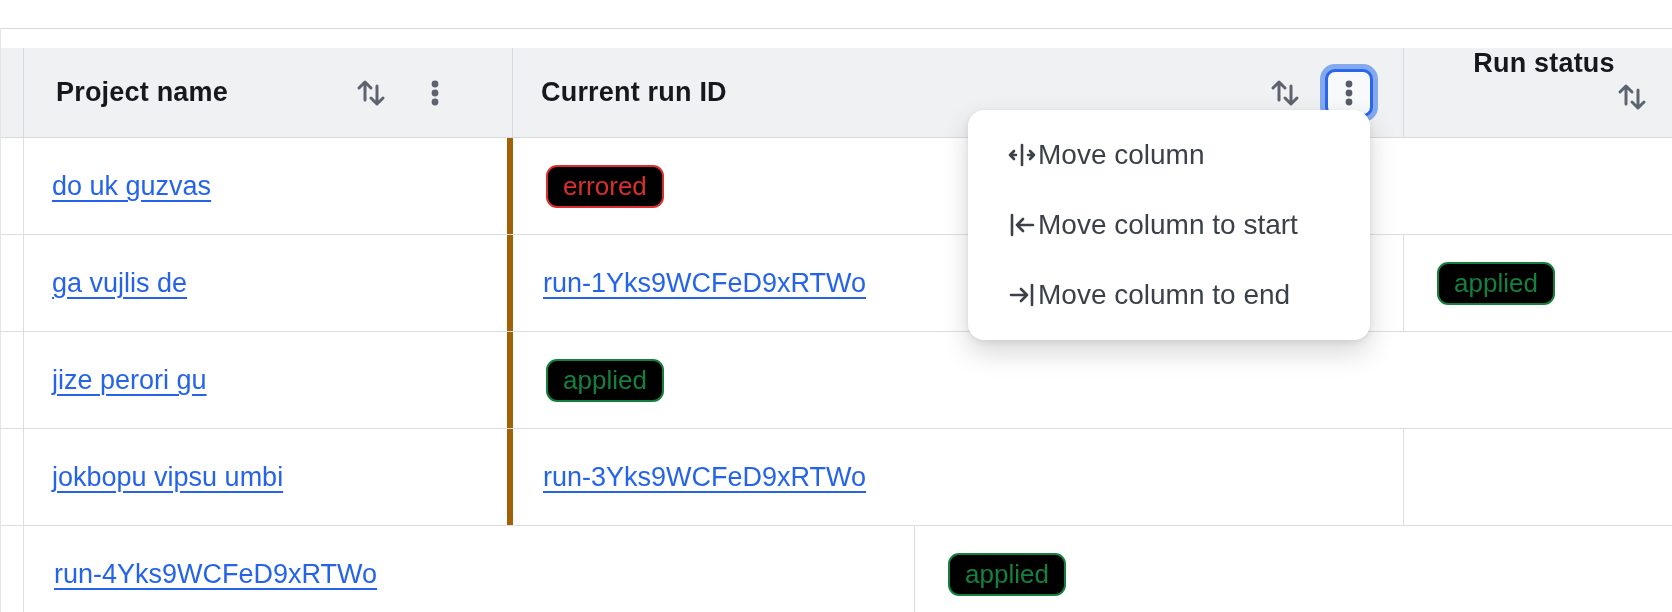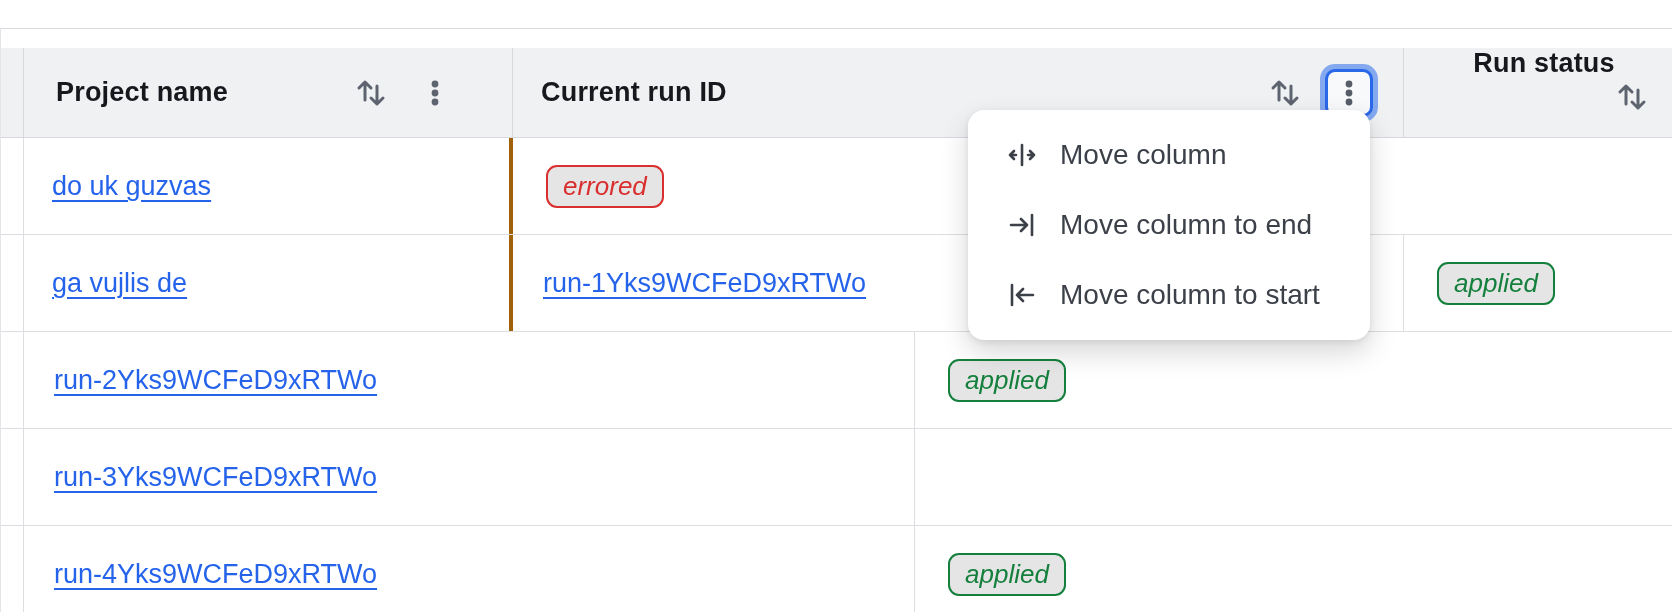--- a/index.html
+++ b/index.html
@@ -18,21 +18,21 @@
     border-bottom:1px solid #d7d9de;
     margin-top:19px;
   }
   .row {
     display:flex; height:97px; background:#ffffff;
     border-bottom:1px solid #dcdee2;
   }
   .row.partial { height:9px; border-bottom:none; }
   .gutter { width:23px; border-right:1px solid #d7d9de; flex:none; }
   .row .gutter { border-right:1px solid #dcdee2; }
-  .col-project { width:489px; flex:none; border-right:4px solid #a16207; }
+  .col-project { width:489px; flex:none; border-right:6px solid #a16207; }
   .col-runid   { width:891px; flex:none; border-right:1px solid #dcdee2; }
   .col-status  { flex:1; }
   .header-row .col-project, .header-row .col-runid { border-right:1px solid #d7d9de; }
   .hcell { display:flex; align-items:center; }
   .hcell .title { font-size:27px; font-weight:700; letter-spacing:.2px; color:#16181d; }
   .col-project.hcell { padding:0 55px 0 32px; }
   .col-runid.hcell   { padding:0 30px 0 28px;justify-content:flex-end; }
   .col-status.hcell  { padding:0 22px 0 34px;flex-direction:column; }
   .sort-btn { margin-left:auto; width:36px; height:36px; display:flex; align-items:center; justify-content:center; background:none; border:none; cursor:pointer; }
   .kebab-btn { width:44px; height:44px; margin-left:24px; display:flex; align-items:center; justify-content:center; background:none; border:none; border-radius:10px; cursor:pointer; }
@@ -44,33 +44,33 @@
   .cell { display:flex; align-items:center; }
   .col-project.cell { padding-left:28px; }
   .col-runid.cell   { padding-left:30px; }
   .col-status.cell  { padding-left:33px; }
   a.cell-link {
     color:#2563eb; font-size:27px; text-decoration:underline;
     text-decoration-thickness:2px; text-underline-offset:5px; cursor:pointer;
   }
   .badge {
     display:inline-flex; align-items:center; height:43px; padding:0 15px;
-    border:2px solid; border-radius:11px; font-size:26px; background:#e5e5e5;font-style:italic;
+    border:2px solid; border-radius:11px; font-size:26px; background:#000000;
   }
   .badge[data-status="errored"] { color:#da2f2f; border-color:#da2f2f; }
   .badge[data-status="applied"] { color:#15803d; border-color:#15803d; }
   .badge[data-status="planned"] { color:#c05a11; border-color:#c05a11; }
   .menu {
     position:absolute; left:968px; top:110px; width:402px;
     background:#ffffff; border-radius:16px; padding:10px 0;
     box-shadow:0 12px 28px rgba(0,0,0,.16), 0 2px 6px rgba(0,0,0,.08);
     z-index:10;
   }
   .menu-item {
-    height:70px; display:flex; align-items:center; gap:22px;
+    height:70px; display:flex; align-items:center; 
     padding-left:38px; font-size:28px; color:#3c4149; cursor:pointer;
   }
   .icon { display:flex; align-items:center; justify-content:center; }
 </style>
 </head>
 <body>
 
 <div class="canvas">
   <div class="table">
 
@@ -150,30 +150,33 @@
       <div class="col-runid cell">
         <a class="cell-link">run-1Yks9WCFeD9xRTWo</a>
       </div>
       <div class="col-status cell">
         <span class="badge" data-status="applied">applied</span>
       </div>
     </div>
 
     <div class="row">
       <div class="gutter"></div>
-      <div class="col-runid cell">
-        <a class="cell-link">run-2Yks9WCFeD9xRTWo</a>
+      <div class="col-project cell">
+        <a class="cell-link">jize perori gu</a>
       </div>
       <div class="col-status cell">
         <span class="badge" data-status="applied">applied</span>
       </div>
     </div>
 
     <div class="row">
       <div class="gutter"></div>
+      <div class="col-project cell">
+        <a class="cell-link">jokbopu vipsu umbi</a>
+      </div>
       <div class="col-runid cell">
         <a class="cell-link">run-3Yks9WCFeD9xRTWo</a>
       </div>
     </div>
 
     <div class="row">
       <div class="gutter"></div>
       <div class="col-runid cell">
         <a class="cell-link">run-4Yks9WCFeD9xRTWo</a>
       </div>
@@ -197,29 +200,29 @@
           <path d="M16 6 V26"></path>
           <path d="M10 16 H4 M8 12 L4 16 L8 20"></path>
           <path d="M22 16 H28 M24 12 L28 16 L24 20"></path>
         </svg>
       </span>
       <span>Move column</span>
     </div>
     <div class="menu-item">
       <span class="icon">
         <svg width="32" height="32" viewBox="0 0 32 32" fill="none" stroke="#3c4149" stroke-width="2.6" stroke-linecap="round" stroke-linejoin="round">
+          <path d="M6 6 V26"></path>
+          <path d="M27 16 H11 M17 10 L11 16 L17 22"></path>
+        </svg>
+      </span>
+      <span>Move column to start</span>
+    </div>
+    <div class="menu-item">
+      <span class="icon">
+        <svg width="32" height="32" viewBox="0 0 32 32" fill="none" stroke="#3c4149" stroke-width="2.6" stroke-linecap="round" stroke-linejoin="round">
           <path d="M26 6 V26"></path>
           <path d="M5 16 H21 M15 10 L21 16 L15 22"></path>
         </svg>
       </span>
       <span>Move column to end</span>
     </div>
-    <div class="menu-item">
-      <span class="icon">
-        <svg width="32" height="32" viewBox="0 0 32 32" fill="none" stroke="#3c4149" stroke-width="2.6" stroke-linecap="round" stroke-linejoin="round">
-          <path d="M6 6 V26"></path>
-          <path d="M27 16 H11 M17 10 L11 16 L17 22"></path>
-        </svg>
-      </span>
-      <span>Move column to start</span>
-    </div>
   </div>
 </div>
 
 </body></html>

